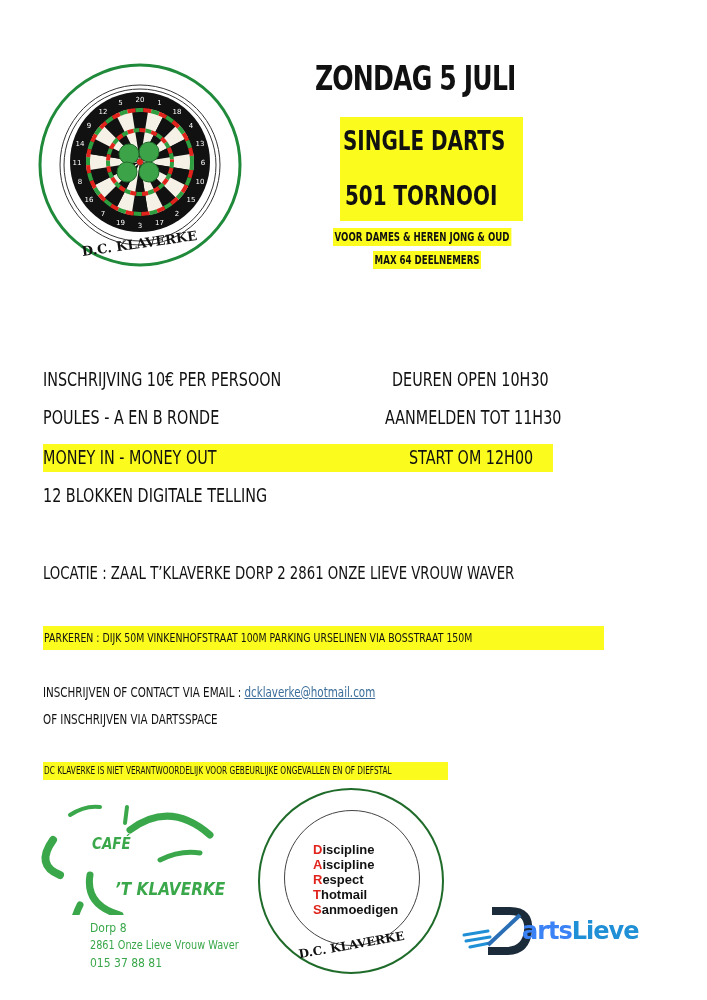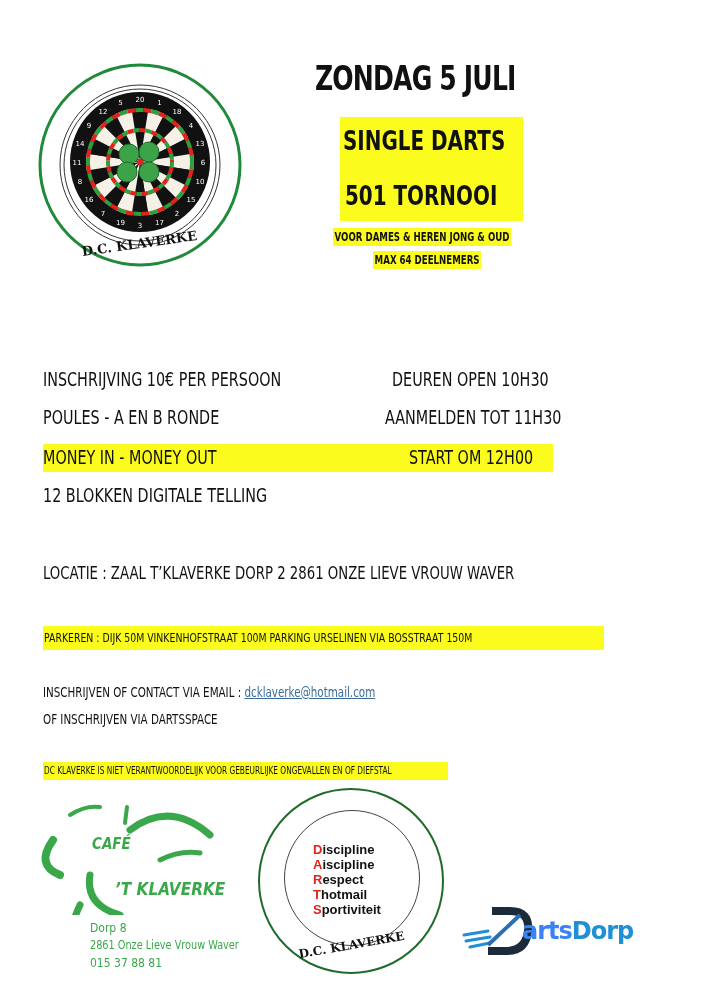--- a/index.html
+++ b/index.html
@@ -129,31 +129,31 @@
   <div class="abs" style="left:60px;top:161px;color:#3aa84a;font-size:12px;">015 37 88 81</div>
 </div>
 
 <div class="abs circle" style="left:258px;top:788px;width:186px;height:186px;border:2px solid #1f6b2a;box-sizing:border-box;">
   <div class="abs circle" style="left:24px;top:20px;width:134px;height:134px;border:1px solid #444;"></div>
   <div class="abs" style="left:53px;top:52px;font-family:'Liberation Sans',sans-serif;font-weight:bold;font-size:13px;line-height:15px;color:#111;">
     <div><span style="color:#e0241b">D</span><span>iscipline</span></div>
     <div><span style="color:#e0241b">A</span><span>iscipline</span></div>
     <div><span style="color:#e0241b">R</span><span>espect</span></div>
     <div><span style="color:#e0241b">T</span><span>hotmail</span></div>
-    <div><span style="color:#e0241b">S</span><span>portiviteit</span></div>
+    <div><span style="color:#e0241b">S</span><span>anmoedigen</span></div>
   </div>
   <div class="abs" style="left:38px;top:148px;font-family:'DejaVu Serif',serif;font-weight:bold;font-size:12px;transform:rotate(-10deg);white-space:nowrap;">D.C. KLAVERKE</div>
 </div>
 
 <div class="abs" style="left:462px;top:905px;width:205px;height:52px;">
   <svg width="70" height="50" viewBox="0 0 70 50" style="position:absolute;left:0;top:0;">
     <path d="M30 6 H48 Q68 6 66 26 Q64 46 44 46 H26" fill="none" stroke="#1c2b3a" stroke-width="8"></path>
     <g stroke="#1f8fd6" stroke-width="3" stroke-linecap="round">
       <line x1="2" y1="30" x2="26" y2="26"></line>
         <line x1="4" y1="36" x2="28" y2="32"></line>
         <line x1="8" y1="42" x2="28" y2="38"></line>
     </g>
     <line x1="26" y1="40" x2="58" y2="10" stroke="#2a6fb5" stroke-width="4"></line>
   </svg>
   <div class="abs" style="left:60px;top:12px;font-family:'DejaVu Sans',sans-serif;font-weight:bold;font-size:24px;letter-spacing:-1px;white-space:nowrap;">
-    <span style="color:#3b82f6">arts</span><span style="color:#1f8fd6">Dorp</span>
+    <span style="color:#3b82f6">arts</span><span style="color:#1f8fd6">Lieve</span>
   </div>
 </div>
 
 </body></html>

